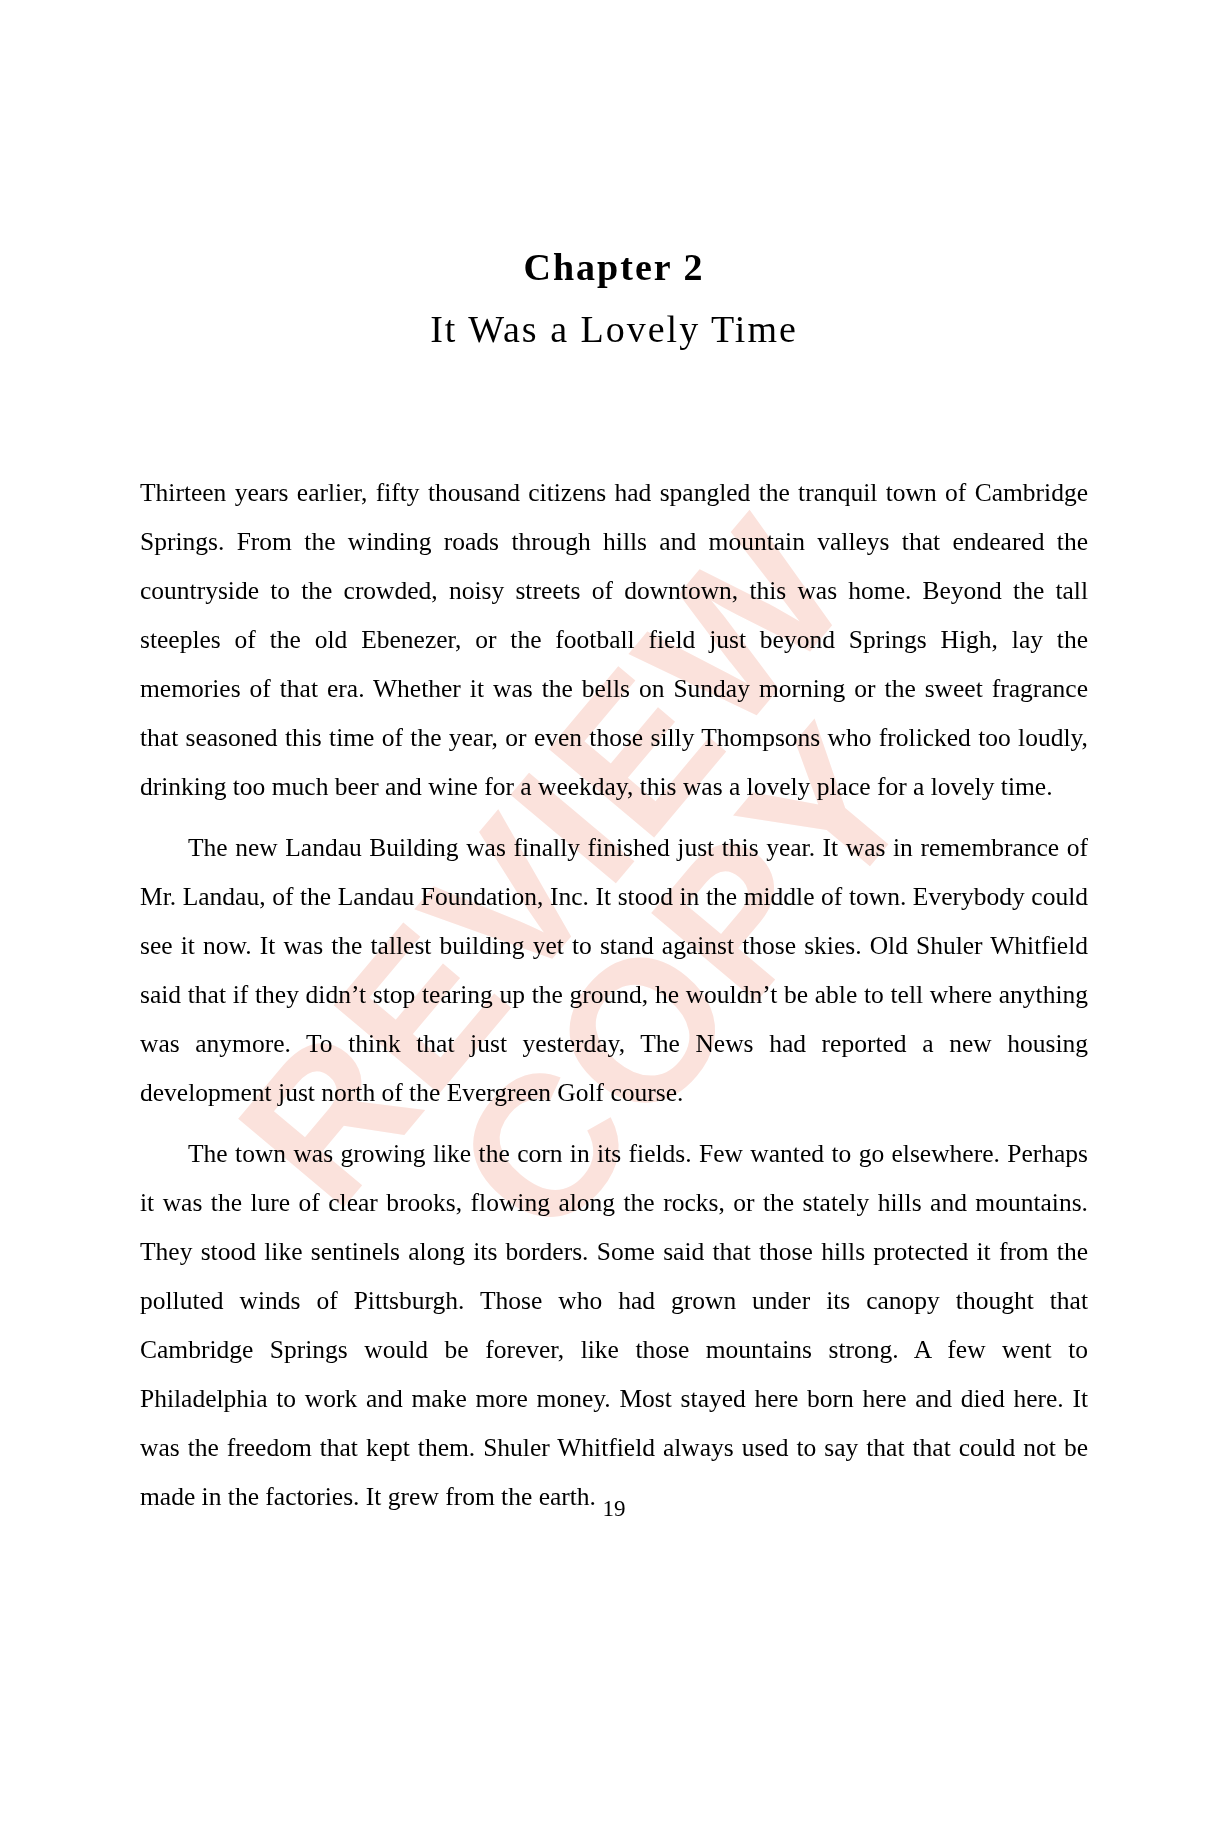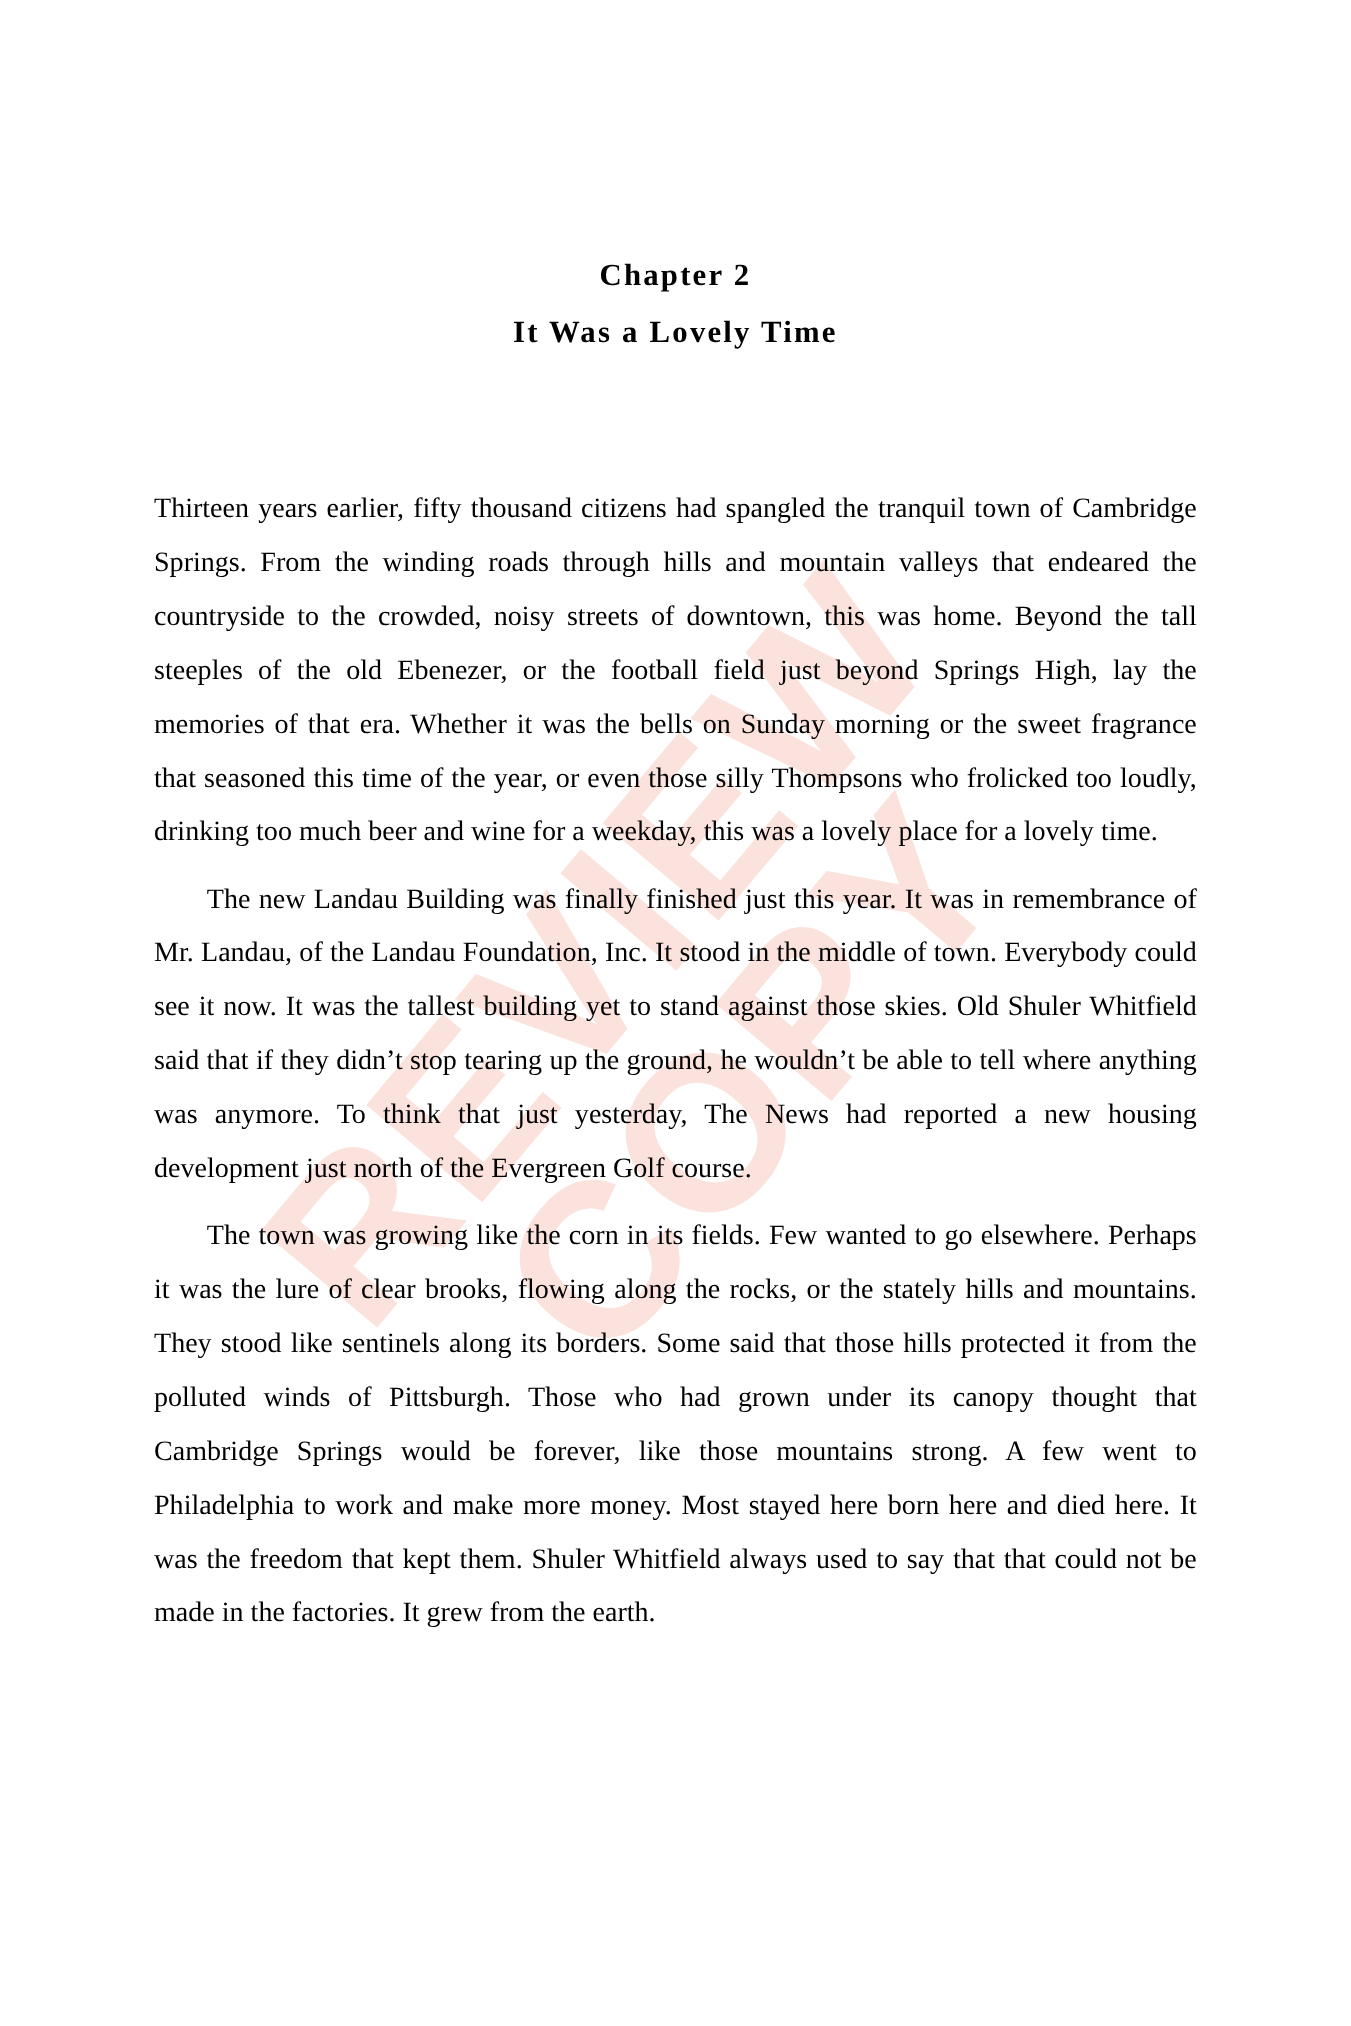--- a/index.html
+++ b/index.html
@@ -54,29 +54,29 @@
     padding: 0 128px;
     box-sizing: border-box;
     mix-blend-mode: multiply;
   }
 
   .chapter-head {
     padding-top: 236px;
     text-align: center;
   }
   .chapter-number {
-    font-size: 28px;
+    font-size: 38px;
     font-weight: 700;
     letter-spacing: 2.0px;
     line-height: 1.0;
-    margin: 1px;
+    margin: 12px;
   }
   .chapter-title {
-    font-size: 28px;
-    font-weight: 700;
+    font-size: 38px;
+    font-weight: 400;
     letter-spacing: 2.0px;
     line-height: 1.0;
     margin: 24px 0 0 0;
   }
 
   .body-text {
     margin-top: 120px;
   }
   .body-text p {
     margin: 12px;
@@ -121,14 +121,15 @@
     </div>
 
     <div class="body-text">
       <p>Thirteen years earlier, fifty thousand citizens had spangled the tranquil town of Cambridge Springs. From the winding roads through hills and mountain valleys that endeared the countryside to the crowded, noisy streets of downtown, this was home. Beyond the tall steeples of the old Ebenezer, or the football field just beyond Springs High, lay the memories of that era. Whether it was the bells on Sunday morning or the sweet fragrance that seasoned this time of the year, or even those silly Thompsons who frolicked too loudly, drinking too much beer and wine for a weekday, this was a lovely place for a lovely time.</p>
       <p class="indented">The new Landau Building was finally finished just this year. It was in remembrance of Mr. Landau, of the Landau Foundation, Inc. It stood in the middle of town. Everybody could see it now. It was the tallest building yet to stand against those skies. Old Shuler Whitfield said that if they didn’t stop tearing up the ground, he wouldn’t be able to tell where anything was anymore. To think that just yesterday, The News had reported a new housing development just north of the Evergreen Golf course.</p>
       <p class="indented">The town was growing like the corn in its fields. Few wanted to go elsewhere. Perhaps it was the lure of clear brooks, flowing along the rocks, or the stately hills and mountains. They stood like sentinels along its borders. Some said that those hills protected it from the polluted winds of Pittsburgh. Those who had grown under its canopy thought that Cambridge Springs would be forever, like those mountains strong. A few went to Philadelphia to work and make more money. Most stayed here born here and died here. It was the freedom that kept them. Shuler Whitfield always used to say that that could not be made in the factories. It grew from the earth.</p>
     </div>
 
   </div>
 
+  <div class="page-number">19</div>
 
 </div>
 
 </body></html>

